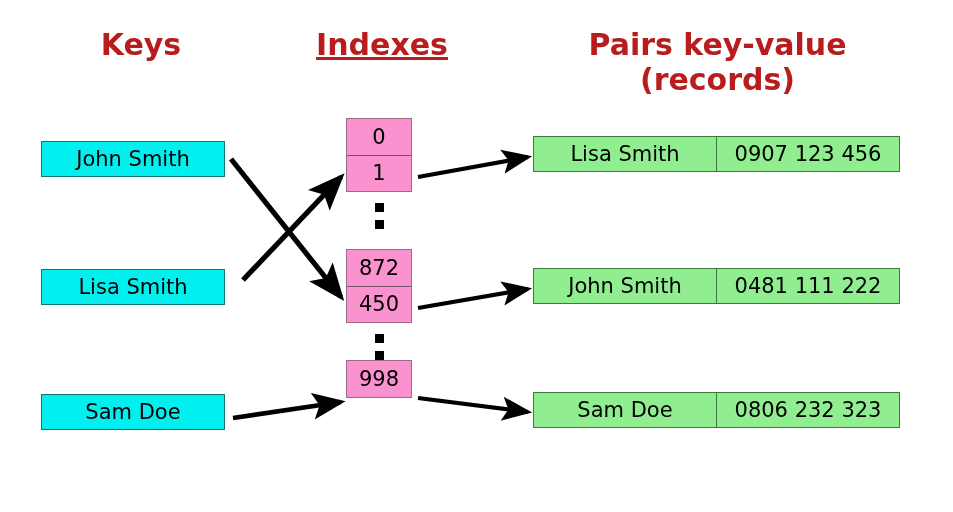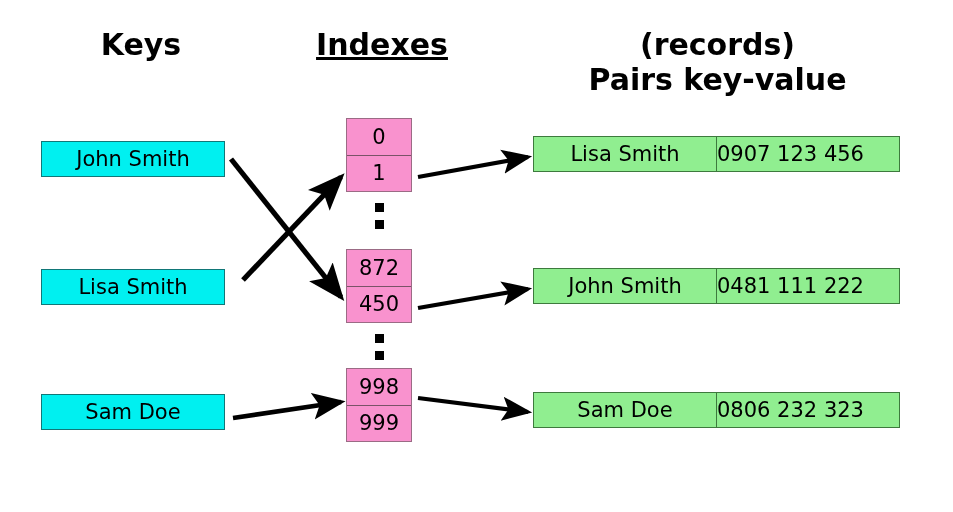--- a/index.html
+++ b/index.html
@@ -15,21 +15,21 @@
     width: 953px;
     height: 512px;
     background: #ffffff;
     overflow: hidden;
   }
   
   .col-heading {
     position: absolute;
     font-weight: bold;
     font-size: 30px;
-    color: #000000;
+    color: #b91c1c;
     text-align: center;
     line-height: 1.18;
     letter-spacing: 0px;
     white-space: nowrap;
   }
   #heading-keys   { left: 41px;  top: 27px;  width: 200px; }
   #heading-index  { left: 297px; top: 27px;  width: 170px; text-decoration: underline; }
   #heading-pairs  { left: 525px; top: 27px;  width: 385px; white-space: normal; }
 
   
@@ -72,21 +72,21 @@
   .index-cell + .index-cell {
     border-top: 1px solid #7a5368;
   }
   .index-cell .cell-text {
     font-size: 21px;
     color: #000000;
     line-height: 1;
   }
   #index-group-0 { top: 118px; }
   #index-group-1 { top: 249px; }
-  #index-group-2 { top: 368px; }
+  #index-group-2 { top: 360px; }
 
   
   .ellipsis {
     position: absolute;
     left: 372px;
     width: 14px;
     display: flex;
     flex-direction: column;
     align-items: center;
     gap: 8px;
@@ -116,21 +116,21 @@
     border-right: 1px solid #3d7a3d;
     display: flex;
     align-items: center;
     justify-content: center;
     box-sizing: border-box;
   }
   .record-value {
     flex: 1;
     display: flex;
     align-items: center;
-    justify-content: flex-start;
+    justify-content: center;
     box-sizing: border-box;
   }
   .record-box .cell-text {
     font-size: 21px;
     color: #000000;
     line-height: 1;
     white-space: nowrap;
   }
   #record-0 { top: 136px; }
   #record-1 { top: 268px; }
@@ -149,22 +149,22 @@
 </head>
 <body>
 
 <div id="diagram">
 
   <div class="col-heading" id="heading-keys">Keys</div>
 
   <div class="col-heading" id="heading-index">Indexes</div>
 
   <div class="col-heading" id="heading-pairs">
+    <div>Pairs key-value</div>
     <div>(records)</div>
-    <div>Pairs key-value</div>
   </div>
 
   <div class="key-box" id="key-0">
     <span class="cell-text">John Smith</span>
   </div>
   <div class="key-box" id="key-1">
     <span class="cell-text">Lisa Smith</span>
   </div>
   <div class="key-box" id="key-2">
     <span class="cell-text">Sam Doe</span>
@@ -184,23 +184,20 @@
       <span class="cell-text">872</span>
     </div>
     <div class="index-cell">
       <span class="cell-text">450</span>
     </div>
   </div>
 
   <div class="index-group" id="index-group-2">
     <div class="index-cell">
       <span class="cell-text">998</span>
-    </div>
-    <div class="index-cell">
-      <span class="cell-text">999</span>
     </div>
   </div>
 
   <div class="ellipsis" id="ellipsis-0">
     <div class="dot"></div>
     <div class="dot"></div>
   </div>
   <div class="ellipsis" id="ellipsis-1">
     <div class="dot"></div>
     <div class="dot"></div>

